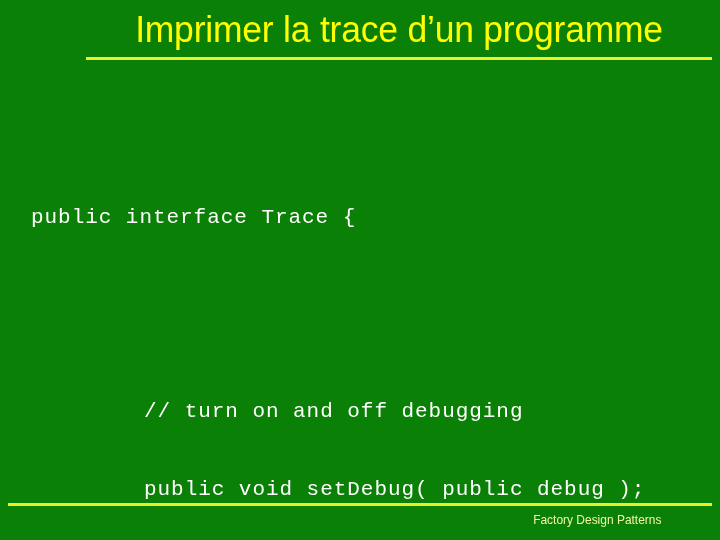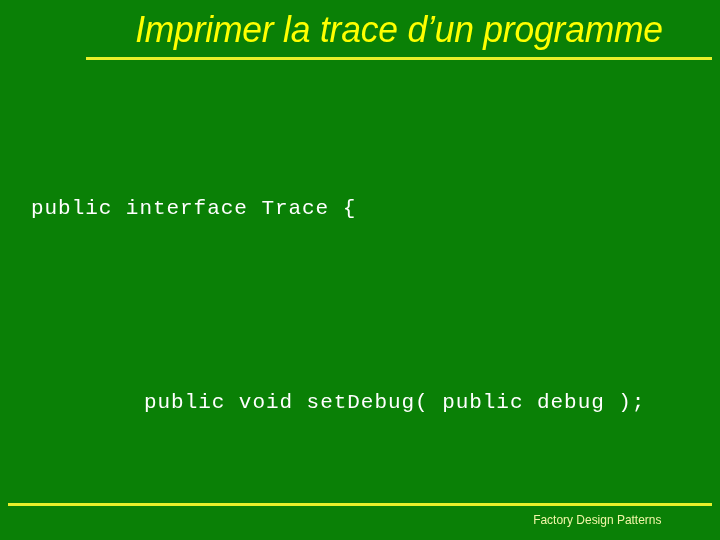--- a/index.html
+++ b/index.html
@@ -20,21 +20,20 @@
     background: #0a8006;
     box-sizing: border-box;
   }
 
   
   .title-block {
     position: absolute;
     left: 86px;
     top: 8px;
     width: 626px;
-    font-style: italic;
   }
   .slide-title {
     color: #ffff00;
     font-family: "Liberation Sans", sans-serif;
     font-size: 36px;
     font-weight: 400;
     line-height: 44px;
     letter-spacing: -0.2px;
     white-space: nowrap;
     text-align: center;
@@ -66,20 +65,21 @@
   }
   .code-line.level0 {
     padding-left: 31px;
   }
   .code-line.level1 {
     padding-left: 144px;
   }
   .decl {
     display: block;
     height: 36px;
+    margin-top: 9px;
   }
   .method-group {
     display: block;
     margin-top: 28px;
   }
 
   
   .footer-rule {
     position: absolute;
     left: 8px;
@@ -109,20 +109,21 @@
   <div class="title-block">
     <div class="slide-title">Imprimer la trace d’un programme</div>
     <div class="title-rule"></div>
   </div>
 
   <div class="code-body">
 
     <div class="decl code-line level0">public interface Trace {</div>
 
     <div class="method-group">
+      <div class="code-line level1">// turn on and off debugging</div>
       <div class="code-line level1">public void setDebug( public debug );</div>
     </div>
 
     
 
     
 
     
 
   </div>

